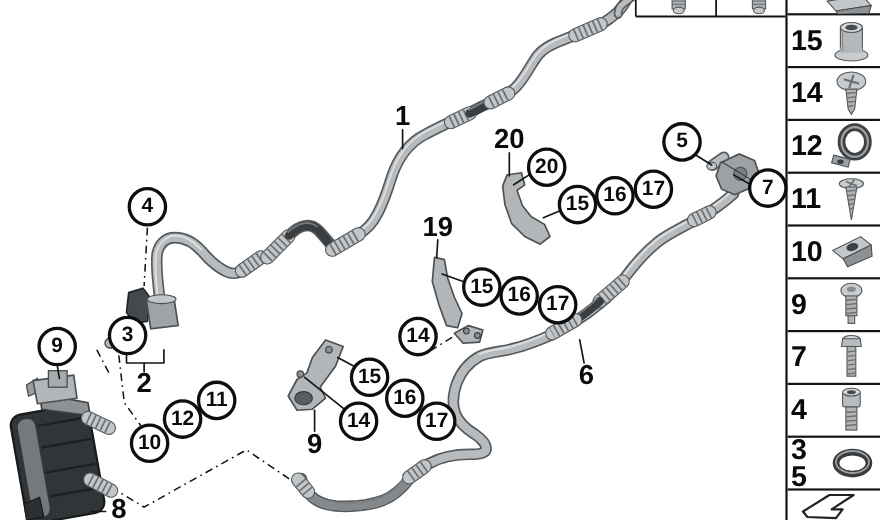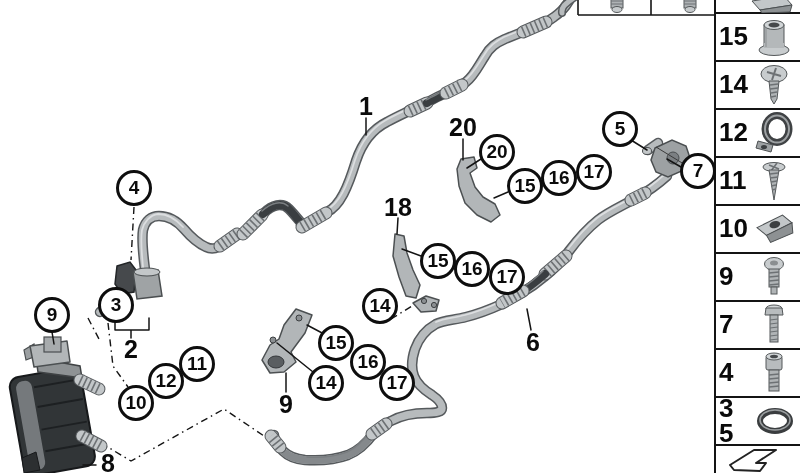--- a/index.html
+++ b/index.html
@@ -238,21 +238,21 @@
   <div class="co" style="left:576px;top:154px">17</div>
   <div class="co" style="left:479px;top:134px">20</div>
   <div class="co" style="left:602px;top:111px">5</div>
   <div class="co" style="left:680px;top:153px">7</div>
 
   <div class="lbl" style="left:366px;top:106px">1</div>
   <div class="lbl" style="left:131px;top:349px">2</div>
   <div class="lbl" style="left:533px;top:342px">6</div>
   <div class="lbl" style="left:108px;top:463px">8</div>
   <div class="lbl" style="left:286px;top:404px">9</div>
-  <div class="lbl" style="left:398px;top:207px">18</div>
+  <div class="lbl" style="left:398px;top:207px">19</div>
   <div class="lbl" style="left:463px;top:127px">20</div>
 
   <div class="sidebar">
 
     <div class="cell cell-partial">
       <svg class="ic" width="52" height="13" viewBox="0 0 52 13">
         <polygon points="10,1 42,-4 50,5 18,10" fill="#c3c7c9" stroke="#4c5052"></polygon>
         <polygon points="18,10 50,5 48,12 20,13" fill="#8d9193" stroke="#4c5052"></polygon>
       </svg>
     </div>

